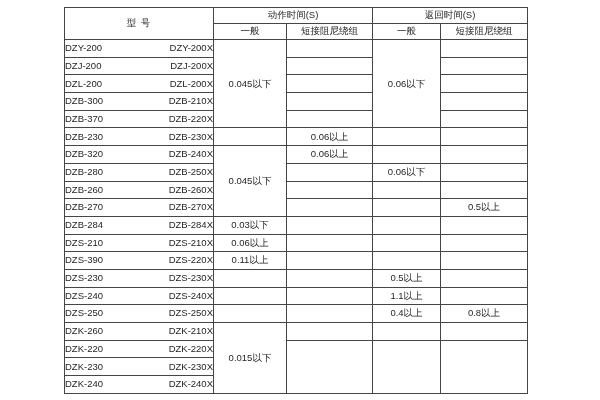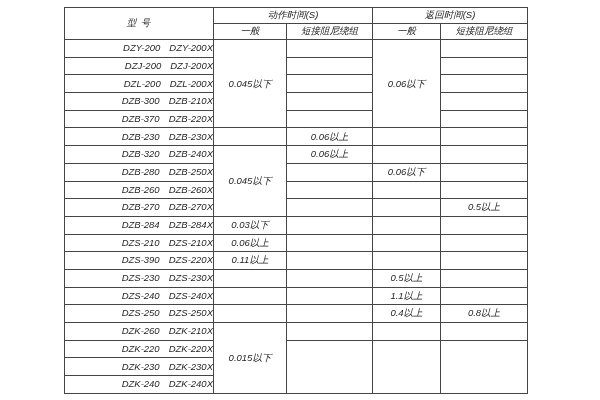--- a/index.html
+++ b/index.html
@@ -11,21 +11,20 @@
   body{
     width:600px;height:400px;
     background:var(--bg);
     font-family:"Liberation Sans","DejaVu Sans",sans-serif;
   }
   .page{
     position:relative;
     width:600px;height:400px;
     background:var(--bg);
     overflow:hidden;
-    font-style:italic;
   }
   table.spec{
     position:absolute;
     left:64px;top:7px;
     width:463px;
     border-collapse:collapse;
     table-layout:fixed;
   }
   table.spec th,
   table.spec td{
@@ -39,21 +38,21 @@
     color:var(--text);
     line-height:1.1;
     overflow:hidden;
     white-space:nowrap;
   }
   thead tr{height:16px;}
   tbody tr{height:17.7px;}
   th.model-head{white-space:pre;letter-spacing:1px;}
   td.model-cell .pair{
     display:flex;
-    justify-content:flex-end;
+    justify-content:space-between;
     align-items:center;
     gap:9px;
   }
 </style>
 </head>
 <body>
 
 <div class="page">
   <table class="spec">
     <colgroup>

